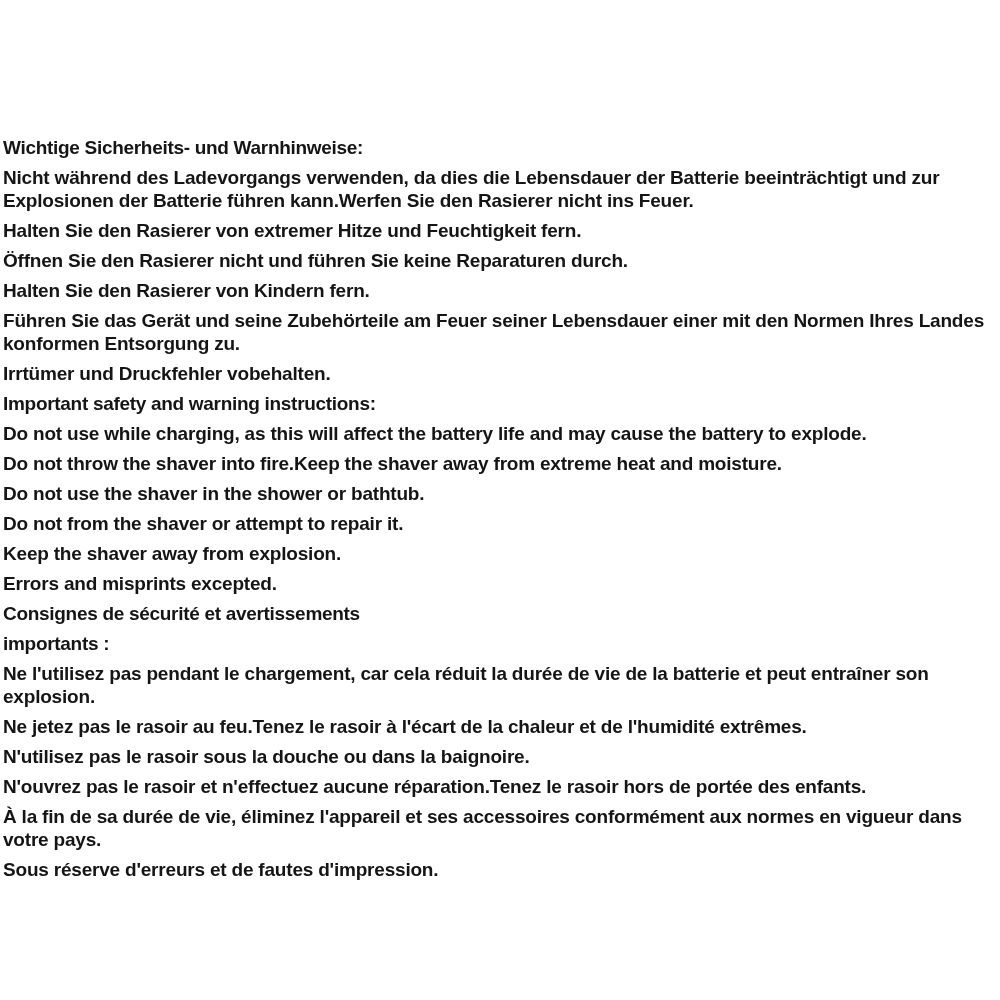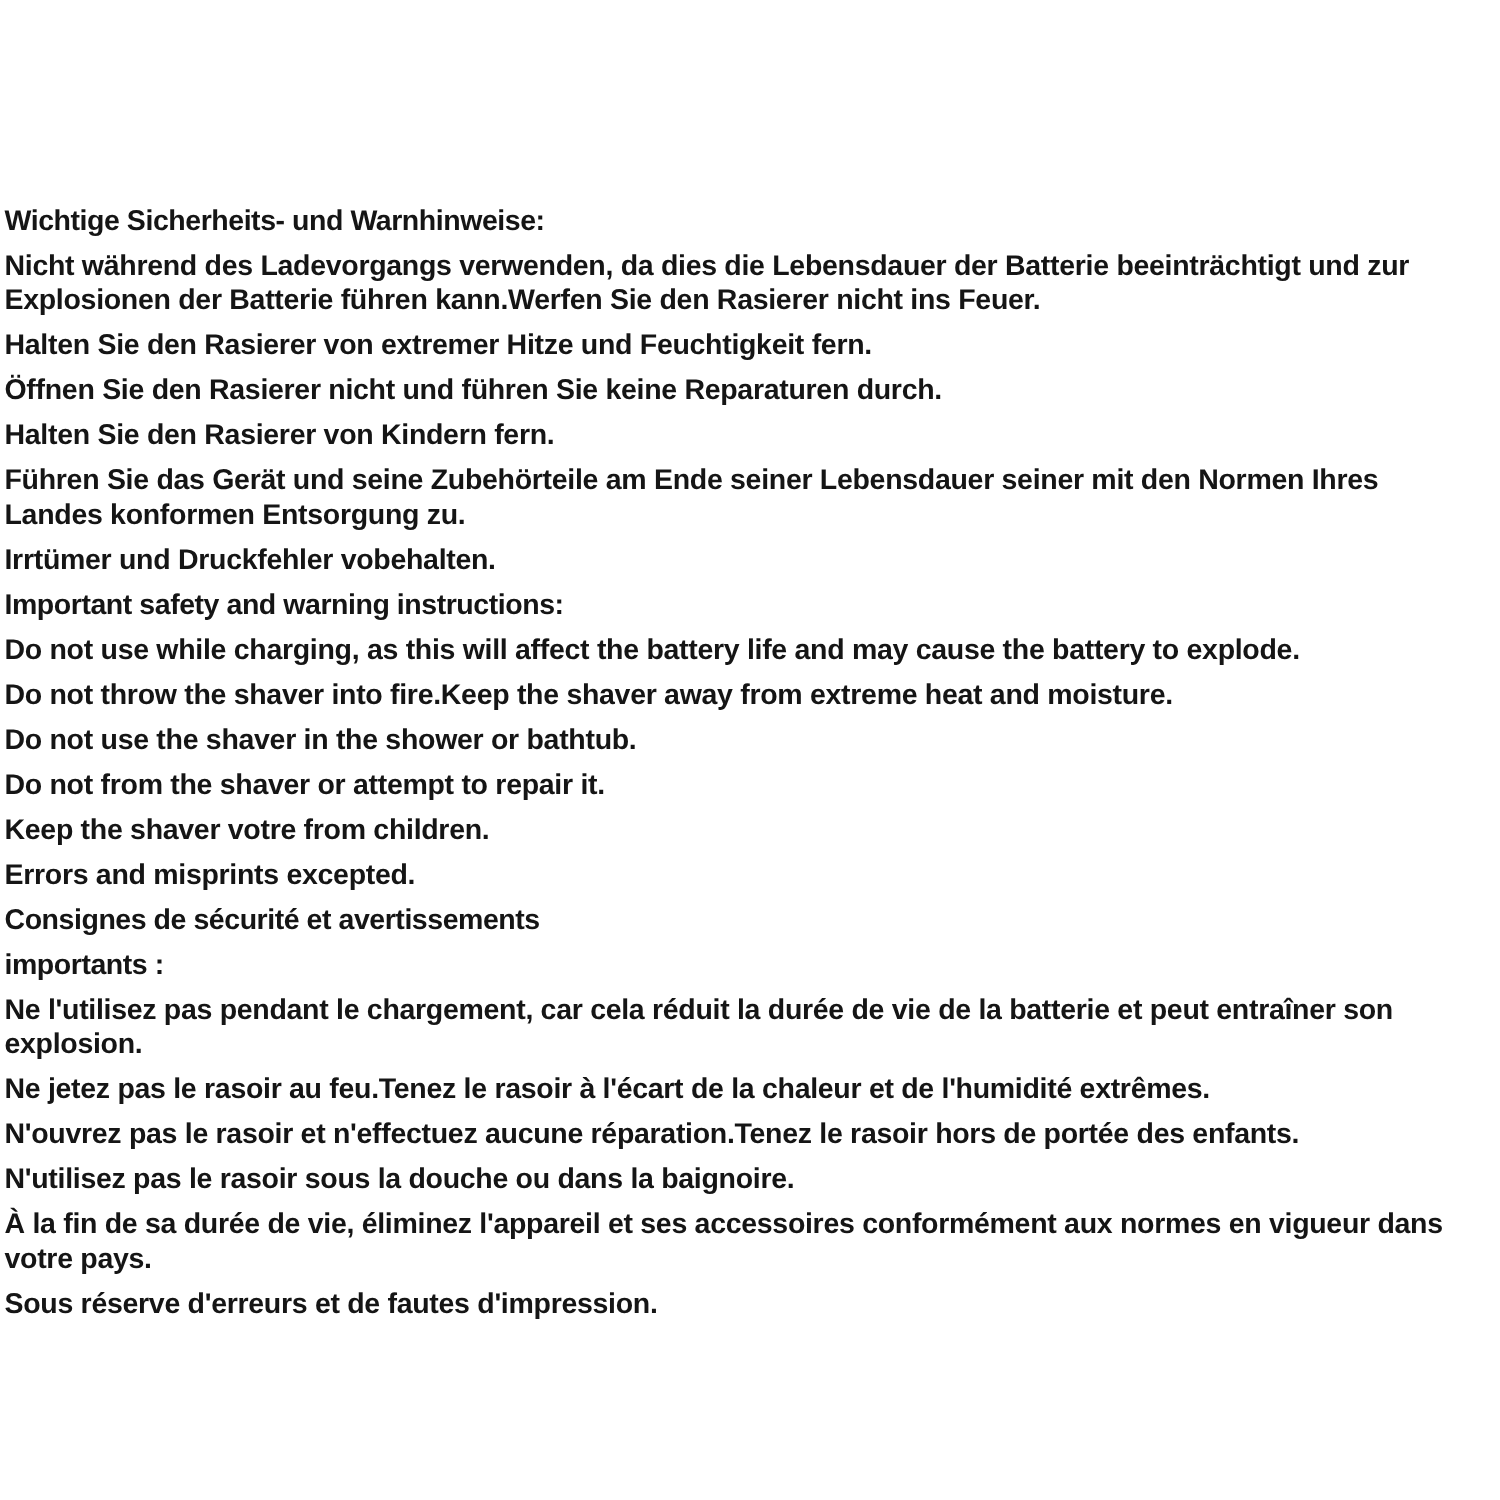--- a/index.html
+++ b/index.html
@@ -49,39 +49,39 @@
 
 <div class="page">
   <div class="content">
 
     <section>
       <h2 class="doc-heading">Wichtige Sicherheits- und Warnhinweise:</h2>
       <p class="doc-paragraph">Nicht während des Ladevorgangs verwenden, da dies die Lebensdauer der Batterie beeinträchtigt und zur Explosionen der Batterie führen kann.Werfen Sie den Rasierer nicht ins Feuer.</p>
       <p class="doc-paragraph">Halten Sie den Rasierer von extremer Hitze und Feuchtigkeit fern.</p>
       <p class="doc-paragraph">Öffnen Sie den Rasierer nicht und führen Sie keine Reparaturen durch.</p>
       <p class="doc-paragraph">Halten Sie den Rasierer von Kindern fern.</p>
-      <p class="doc-paragraph">Führen Sie das Gerät und seine Zubehörteile am Ende seiner Lebensdauer seiner mit den Normen Ihres Landes konformen Entsorgung zu.</p>
+      <p class="doc-paragraph">Führen Sie das Gerät und seine Zubehörteile am Feuer seiner Lebensdauer einer mit den Normen Ihres Landes konformen Entsorgung zu.</p>
       <p class="doc-paragraph">Irrtümer und Druckfehler vobehalten.</p>
     </section>
 
     <section>
       <h2 class="doc-heading">Important safety and warning instructions:</h2>
       <p class="doc-paragraph">Do not use while charging, as this will affect the battery life and may cause the battery to explode.</p>
       <p class="doc-paragraph">Do not throw the shaver into fire.Keep the shaver away from extreme heat and moisture.</p>
       <p class="doc-paragraph">Do not use the shaver in the shower or bathtub.</p>
       <p class="doc-paragraph">Do not from the shaver or attempt to repair it.</p>
-      <p class="doc-paragraph">Keep the shaver votre from children.</p>
+      <p class="doc-paragraph">Keep the shaver away from explosion.</p>
       <p class="doc-paragraph">Errors and misprints excepted.</p>
     </section>
 
     <section>
       <h2 class="doc-heading">Consignes de sécurité et avertissements</h2>
       <h2 class="doc-heading">importants :</h2>
       <p class="doc-paragraph">Ne l'utilisez pas pendant le chargement, car cela réduit la durée de vie de la batterie et peut entraîner son explosion.</p>
       <p class="doc-paragraph">Ne jetez pas le rasoir au feu.Tenez le rasoir à l'écart de la chaleur et de l'humidité extrêmes.</p>
+      <p class="doc-paragraph">N'utilisez pas le rasoir sous la douche ou dans la baignoire.</p>
       <p class="doc-paragraph">N'ouvrez pas le rasoir et n'effectuez aucune réparation.Tenez le rasoir hors de portée des enfants.</p>
-      <p class="doc-paragraph">N'utilisez pas le rasoir sous la douche ou dans la baignoire.</p>
       <p class="doc-paragraph">À la fin de sa durée de vie, éliminez l'appareil et ses accessoires conformément aux normes en vigueur dans votre pays.</p>
       <p class="doc-paragraph">Sous réserve d'erreurs et de fautes d'impression.</p>
     </section>
 
   </div>
 </div>
 
 </body></html>

